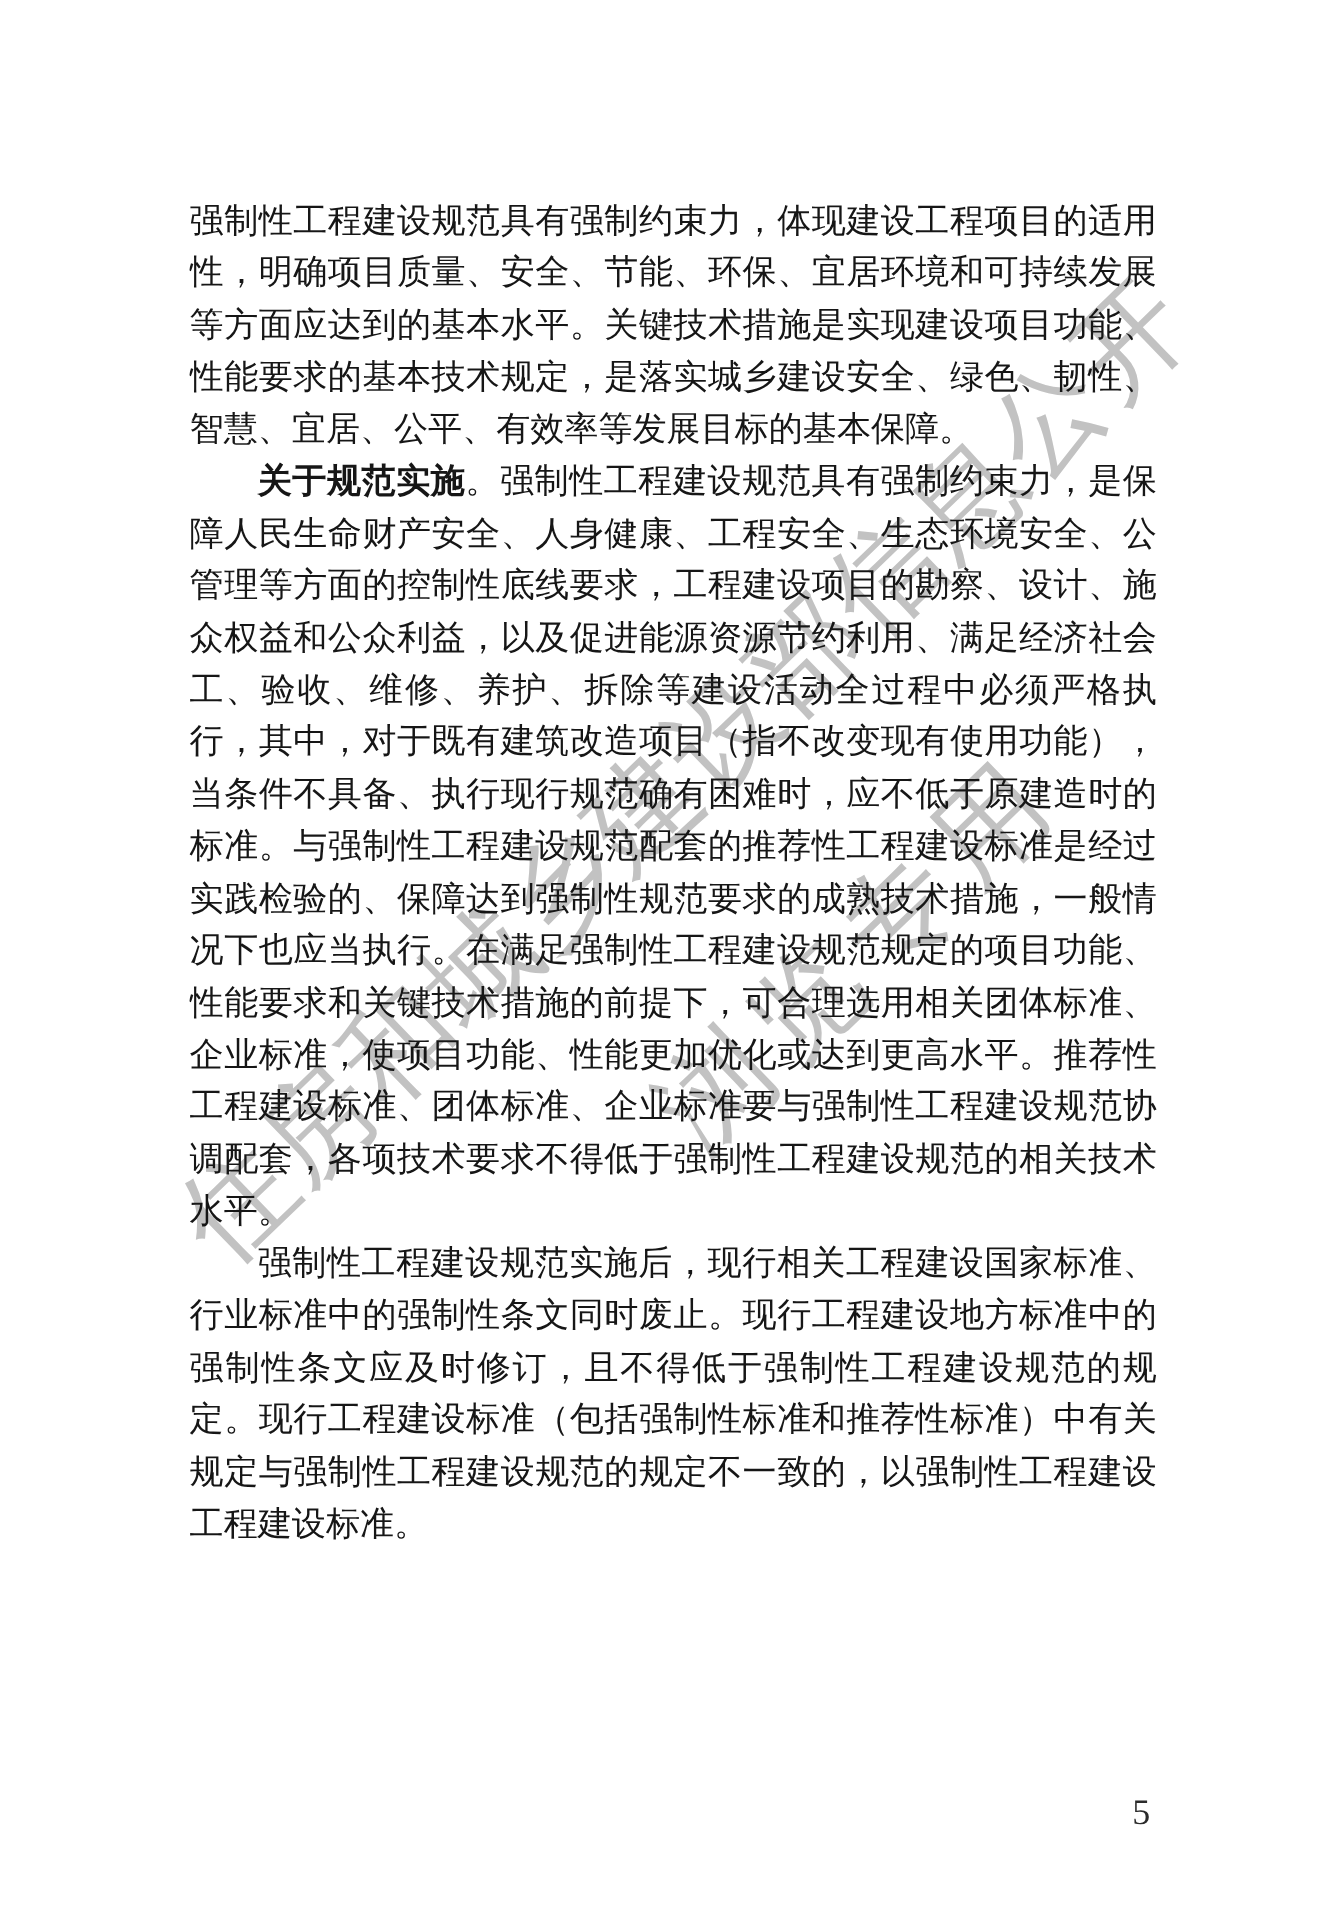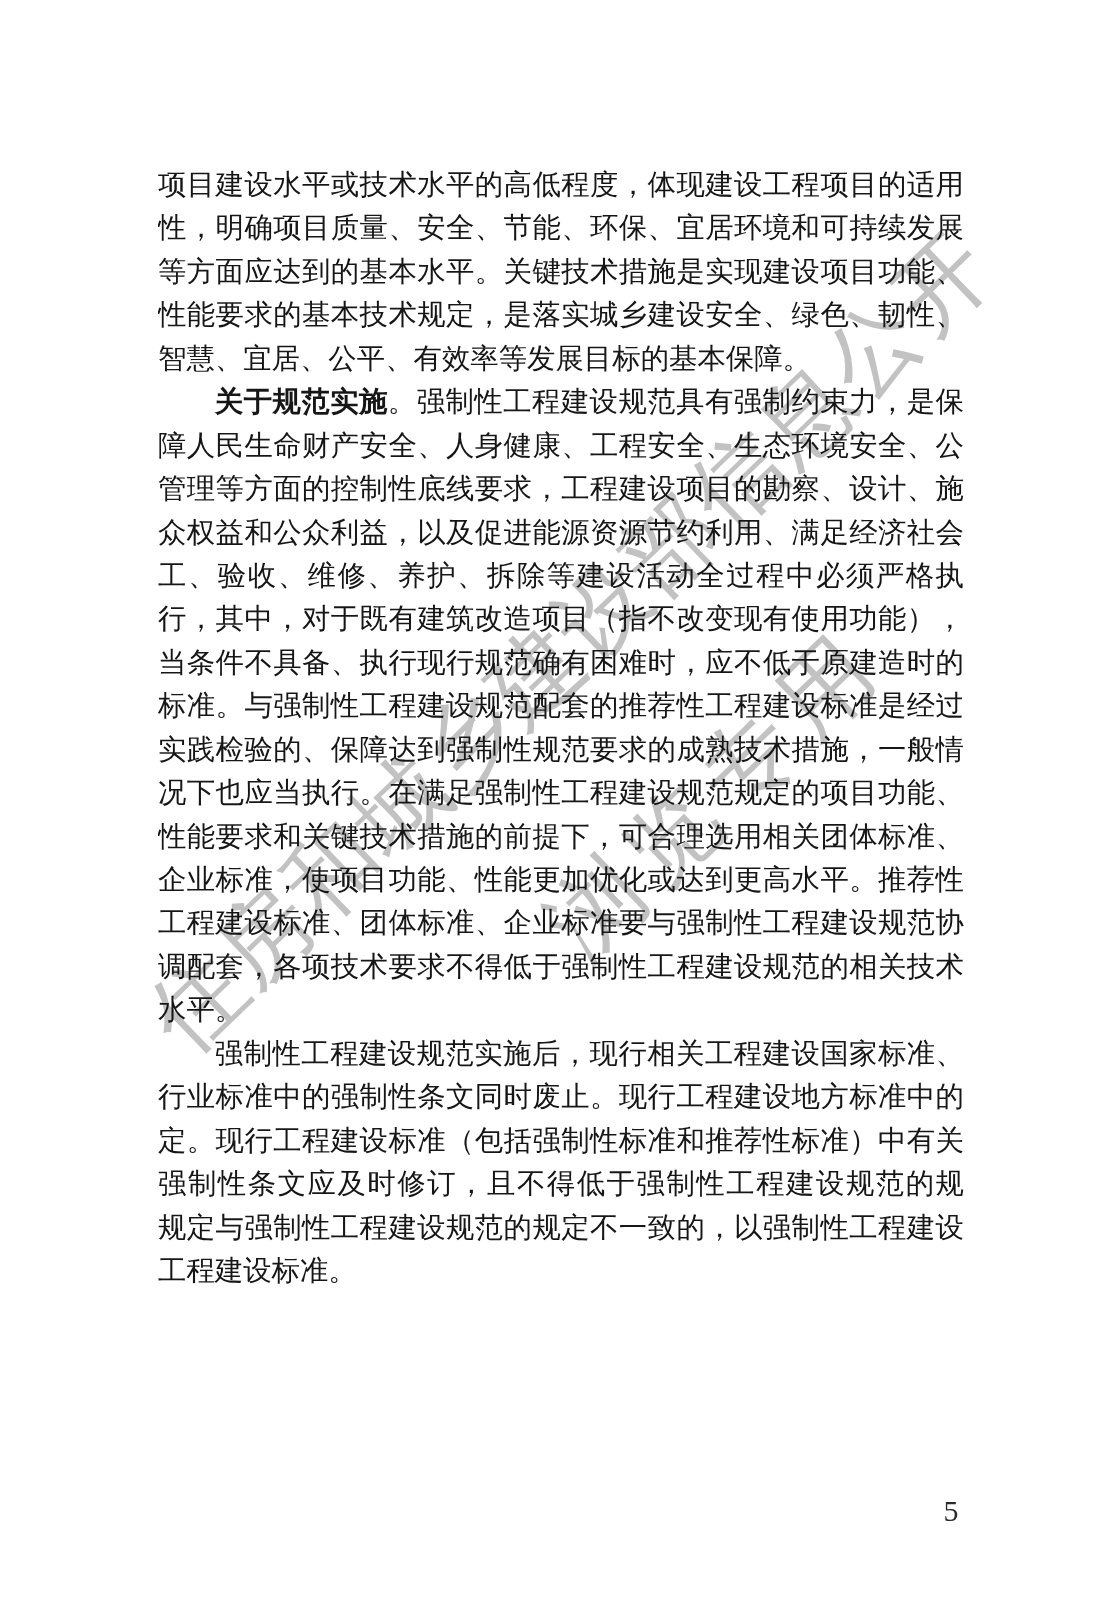--- a/index.html
+++ b/index.html
@@ -95,21 +95,21 @@
 <div class="page">
 
   <div class="watermark">
     <div class="wm-inner" style="color: rgb(194, 194, 194);">
       <div class="wm-line1">住房和城乡建设部信息公开</div>
       <div class="wm-line2">浏览专用</div>
     </div>
   </div>
 
   <div class="text-block">
-      <div class="line">项目建设水平或技术水平的高低程度，体现建设工程项目的适用</div>
+      <div class="line">强制性工程建设规范具有强制约束力，体现建设工程项目的适用</div>
       <div class="line">性，明确项目质量、安全、节能、环保、宜居环境和可持续发展</div>
       <div class="line">等方面应达到的基本水平。关键技术措施是实现建设项目功能、</div>
       <div class="line">性能要求的基本技术规定，是落实城乡建设安全、绿色、韧性、</div>
       <div class="line last">智慧、宜居、公平、有效率等发展目标的基本保障。</div>
       <div class="line indent"><span class="lead">关于规范实施</span>。强制性工程建设规范具有强制约束力，是保</div>
       <div class="line">障人民生命财产安全、人身健康、工程安全、生态环境安全、公</div>
       <div class="line">管理等方面的控制性底线要求，工程建设项目的勘察、设计、施</div>
       <div class="line">众权益和公众利益，以及促进能源资源节约利用、满足经济社会</div>
       <div class="line">工、验收、维修、养护、拆除等建设活动全过程中必须严格执</div>
       <div class="line">行，其中，对于既有建筑改造项目（指不改变现有使用功能），</div>
@@ -117,21 +117,21 @@
       <div class="line">标准。与强制性工程建设规范配套的推荐性工程建设标准是经过</div>
       <div class="line">实践检验的、保障达到强制性规范要求的成熟技术措施，一般情</div>
       <div class="line">况下也应当执行。在满足强制性工程建设规范规定的项目功能、</div>
       <div class="line">性能要求和关键技术措施的前提下，可合理选用相关团体标准、</div>
       <div class="line">企业标准，使项目功能、性能更加优化或达到更高水平。推荐性</div>
       <div class="line">工程建设标准、团体标准、企业标准要与强制性工程建设规范协</div>
       <div class="line">调配套，各项技术要求不得低于强制性工程建设规范的相关技术</div>
       <div class="line last">水平。</div>
       <div class="line indent">强制性工程建设规范实施后，现行相关工程建设国家标准、</div>
       <div class="line">行业标准中的强制性条文同时废止。现行工程建设地方标准中的</div>
+      <div class="line">强制性条文应及时修订，且不得低于强制性工程建设规范的规</div>
       <div class="line">定。现行工程建设标准（包括强制性标准和推荐性标准）中有关</div>
-      <div class="line">强制性条文应及时修订，且不得低于强制性工程建设规范的规</div>
       <div class="line">规定与强制性工程建设规范的规定不一致的，以强制性工程建设</div>
       <div class="line last">工程建设标准。</div>
     </div>
 
   <div class="page-number">5</div>
 
 </div>
 
 </body></html>

